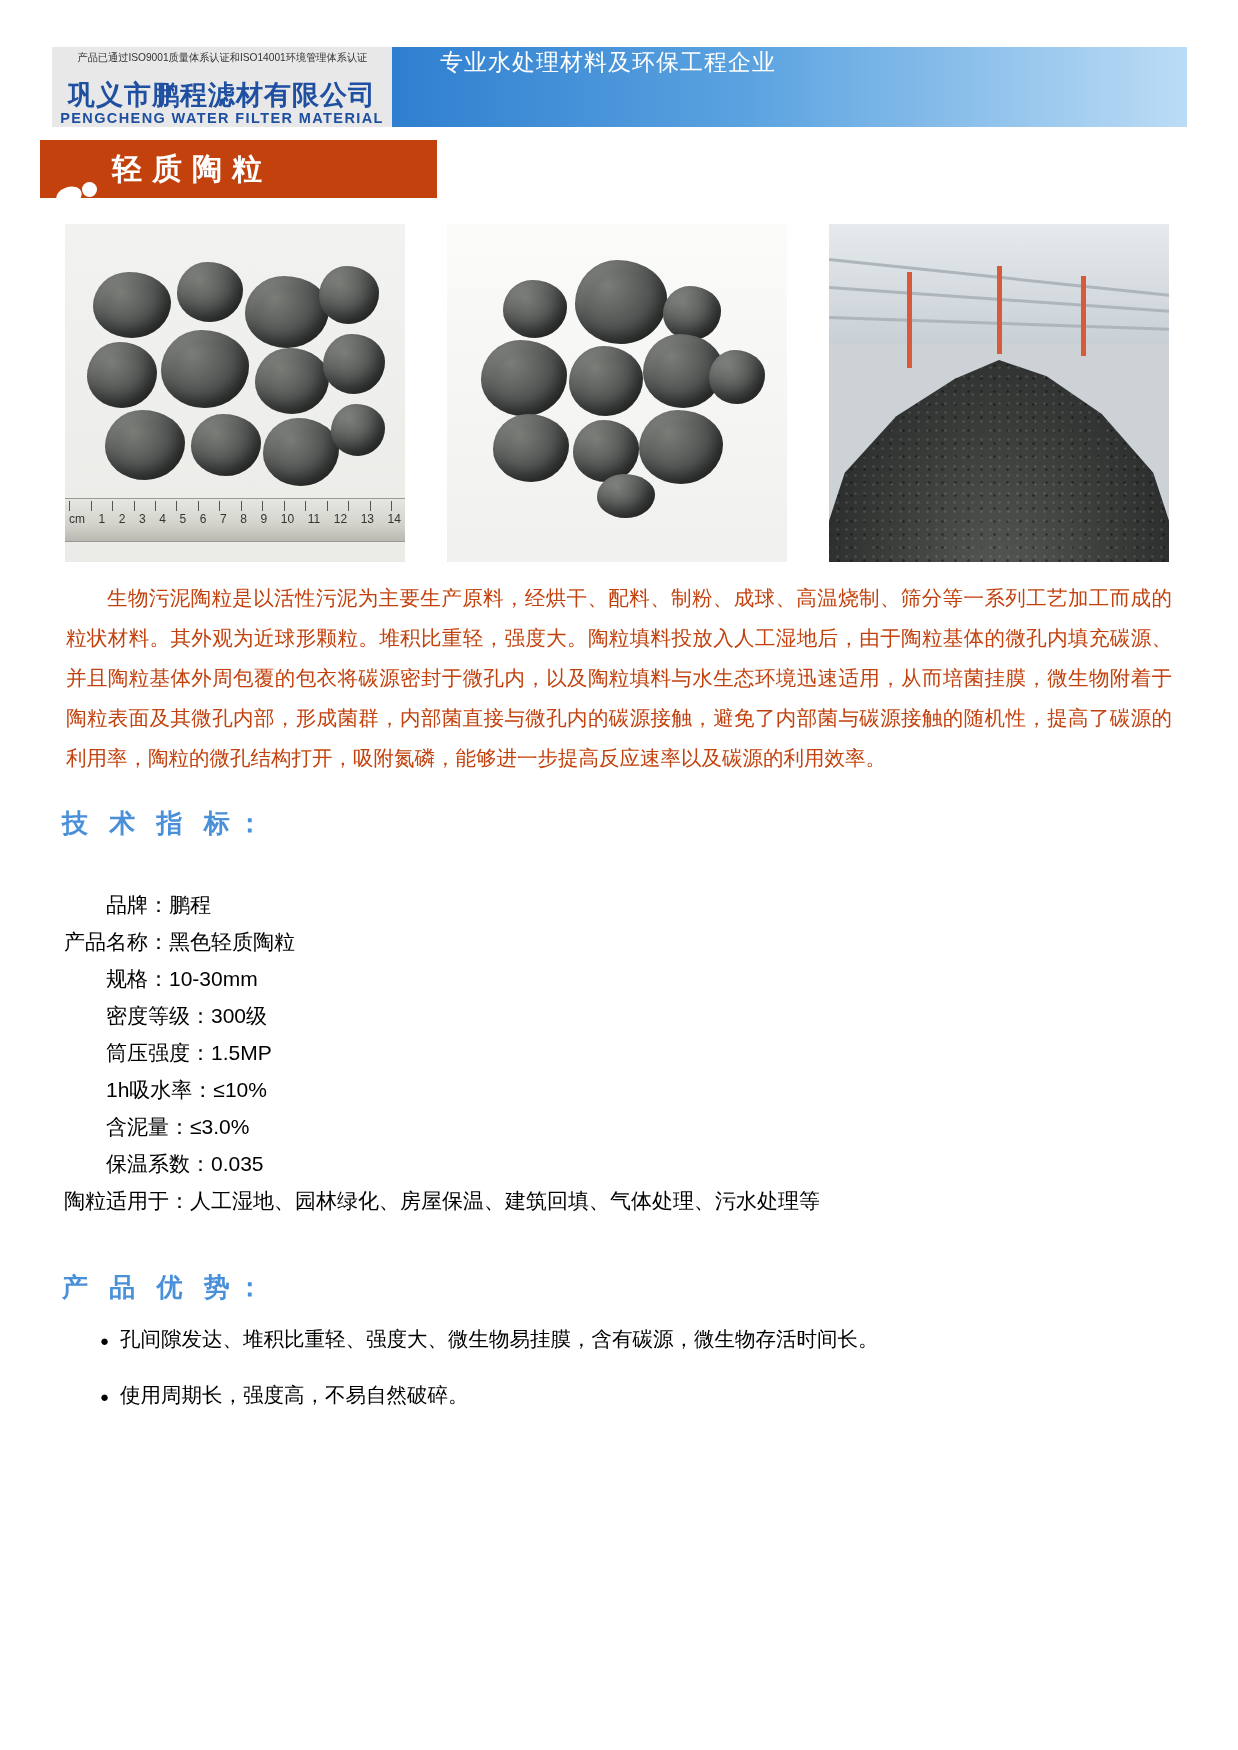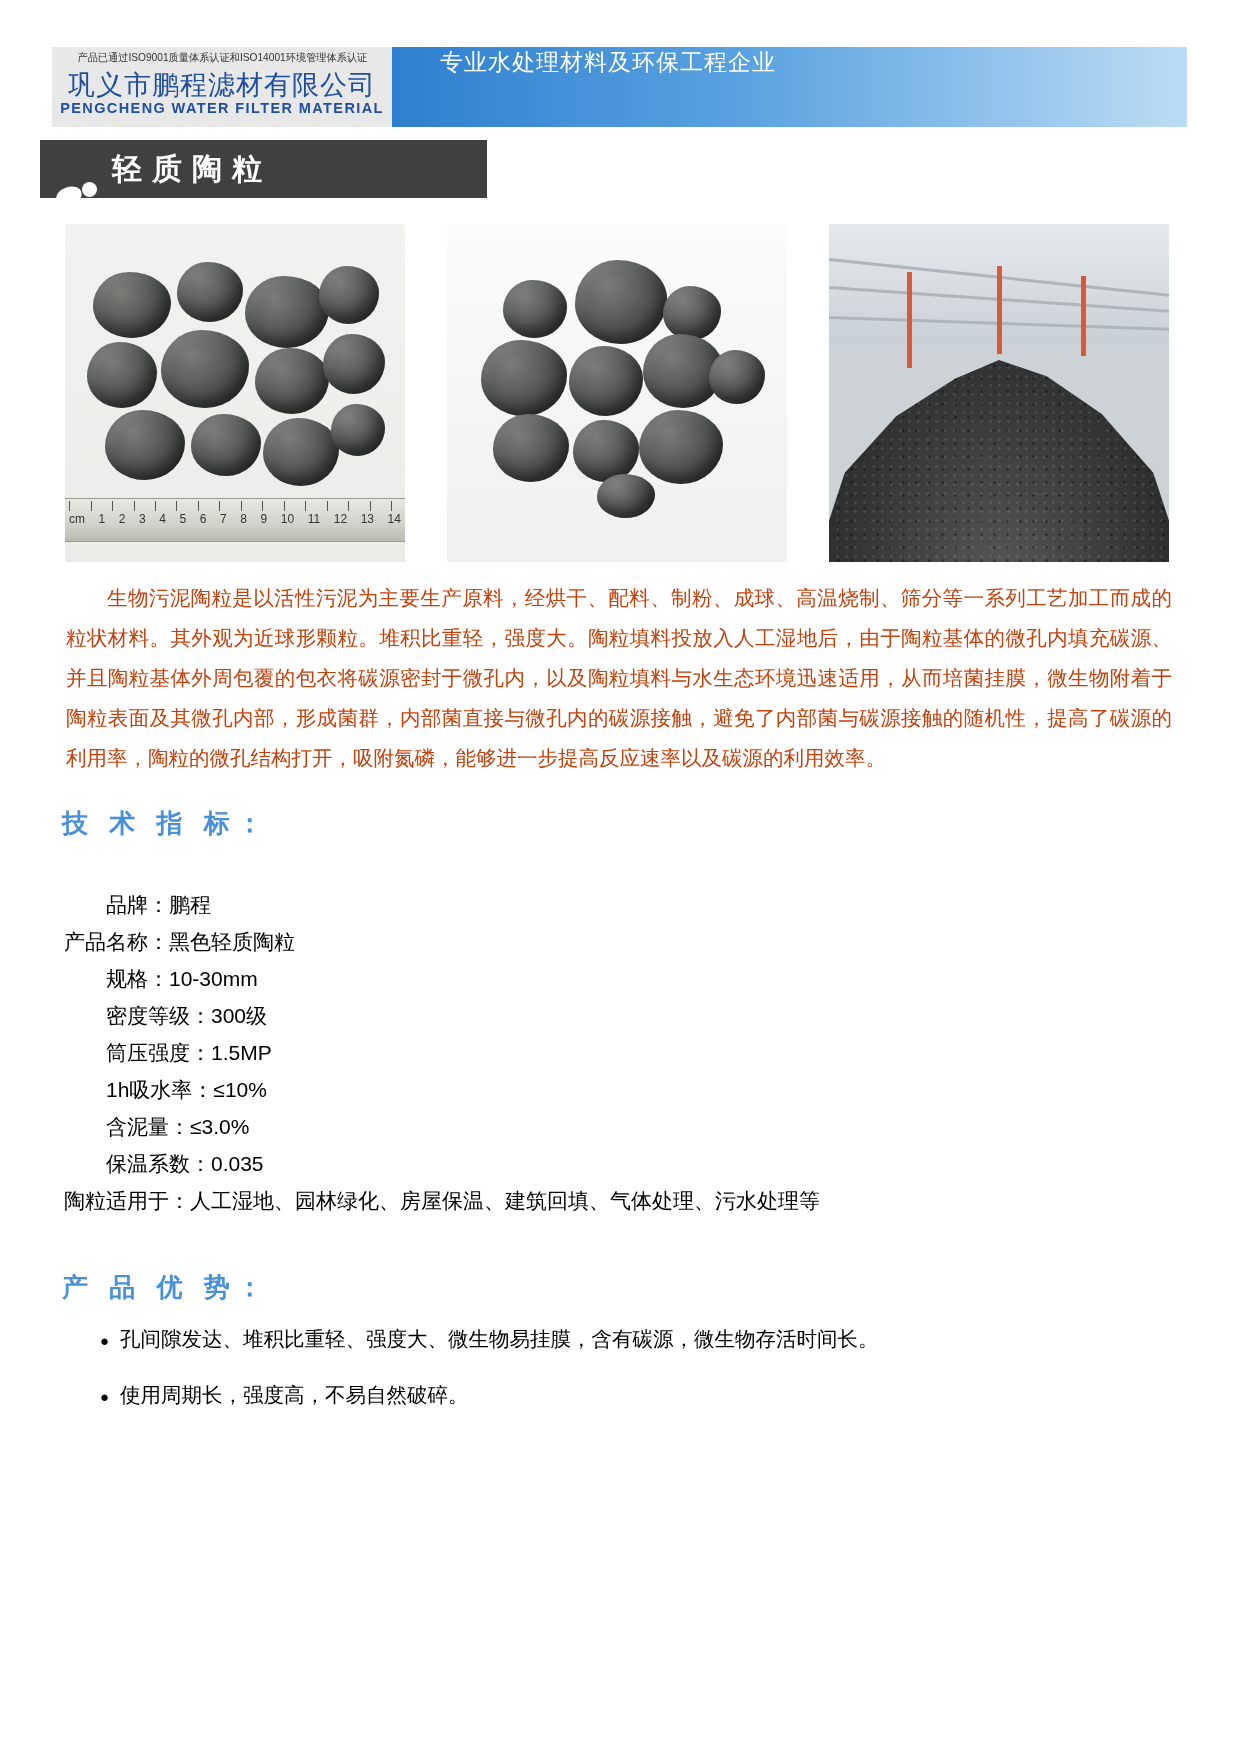--- a/index.html
+++ b/index.html
@@ -38,25 +38,25 @@
   }
   .cert-line {
     font-size: 10.5px;
     color: #333;
     letter-spacing: 0px;
     transform: scaleX(0.97);
     white-space: nowrap;
   }
   .company-cn {
     font-size: 27px;
-    font-weight: normal;
+    font-weight: bold;
     color: #1f4fa0;
     letter-spacing: 1px;
     line-height: 1.15;
-    margin-top: 5px;
+    margin-top: 15px;
     white-space: nowrap;
   }
   .company-en {
     font-size: 14.5px;
     font-weight: bold;
     color: #1f4fa0;
     letter-spacing: 1.4px;
     line-height: 1.1;
     white-space: nowrap;
   }
@@ -73,23 +73,23 @@
     letter-spacing: 1px;
     white-space: nowrap;
     font-family: "Liberation Serif", serif;
   }
 
   
   .title-banner {
     position: absolute;
     left: 40px;
     top: 140px;
-    width: 447px;
+    width: 397px;
     height: 58px;
-    background: #404040;
+    background: #c2410c;
     display: flex;
     align-items: center;
   }
   .banner-icon {
     width: 72px;
     display: flex;
     align-items: center;
     justify-content: center;
     position: relative;
   }

